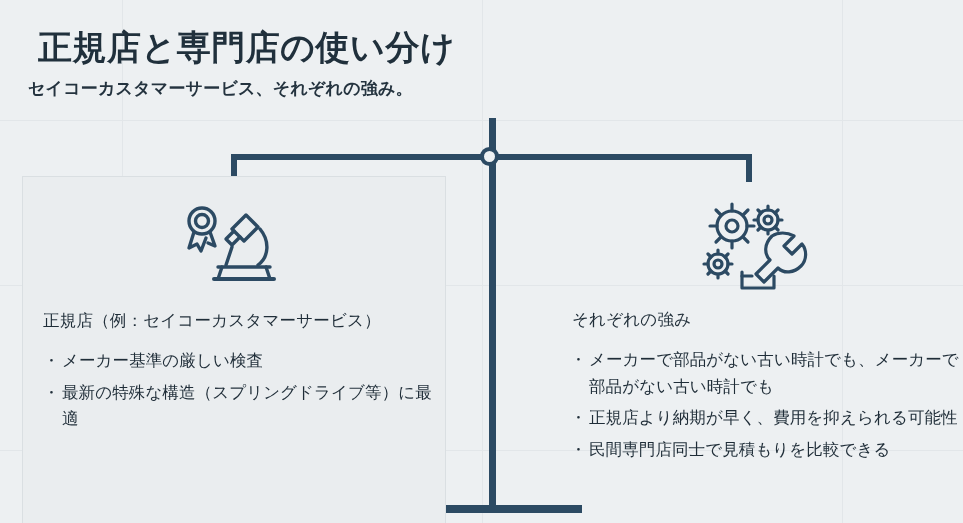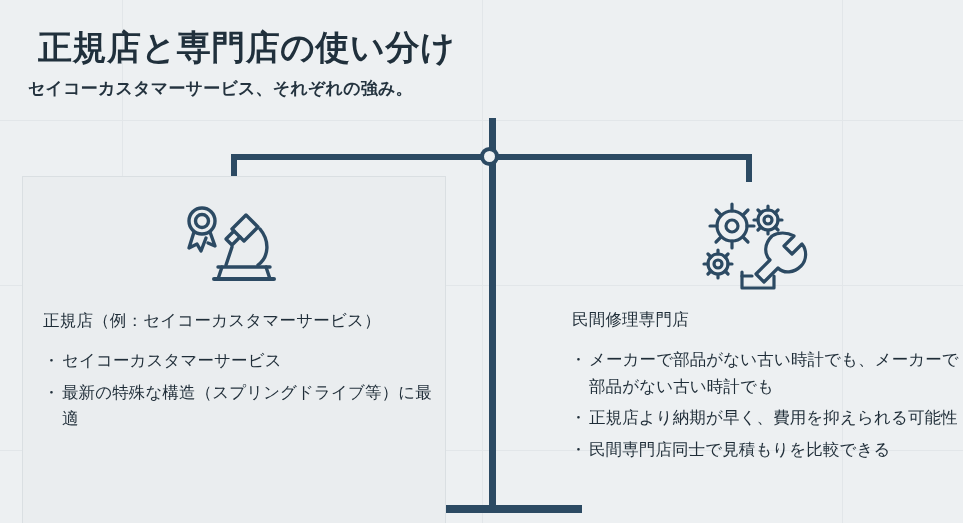--- a/index.html
+++ b/index.html
@@ -225,21 +225,21 @@
         <path d="M62 46 L56 64"></path>
 
         <path d="M48 66 L100 66"></path>
         <path d="M44 78 L104 78" stroke-width="4"></path>
         <path d="M52 66 L48 78"></path>
         <path d="M96 66 L100 78"></path>
       </svg>
     </div>
     <div class="panel-heading">正規店（例：セイコーカスタマーサービス）</div>
     <ul class="bullets">
-      <li>セイコーカスタマーサービス</li>
+      <li>メーカー基準の厳しい検査</li>
       <li>最新の特殊な構造（スプリングドライブ等）に最適</li>
     </ul>
   </div>
 
   <div class="panel right">
     <div class="icon-wrap">
       <svg class="icon-svg" width="128" height="96" viewBox="0 0 128 96" fill="none" stroke="#2c4a63" stroke-width="3.2" stroke-linecap="round" stroke-linejoin="round">
 
         <circle cx="44" cy="28" r="15"></circle>
         <circle cx="44" cy="28" r="6"></circle>
@@ -252,21 +252,21 @@
         <circle cx="30" cy="66" r="10"></circle>
         <circle cx="30" cy="66" r="4"></circle>
         <path d="M30 52 L30 56 M30 76 L30 80 M16 66 L20 66 M40 66 L44 66 M20 56 L23 59 M37 73 L40 76 M40 56 L37 59 M23 73 L20 76"></path>
 
         <path d="M84 38 C76 46 76 56 82 62 L68 76 L76 84 L90 70 C96 76 106 75 113 68 C119 62 119 52 114 46 L104 56 L96 48 L106 38 C99 34 90 34 84 38 Z"></path>
 
         <path d="M54 74 L54 90 L86 90 L86 78"></path>
         <path d="M54 78 L64 78"></path>
       </svg>
     </div>
-    <div class="panel-heading">民間修理専門店</div>
+    <div class="panel-heading">それぞれの強み</div>
     <ul class="bullets">
       <li>メーカーで部品がない古い時計でも、メーカーで部品がない古い時計でも</li>
       <li>正規店より納期が早く、費用を抑えられる可能性</li>
       <li>民間専門店同士で見積もりを比較できる</li>
     </ul>
   </div>
 
 </div>
 
 </body></html>

